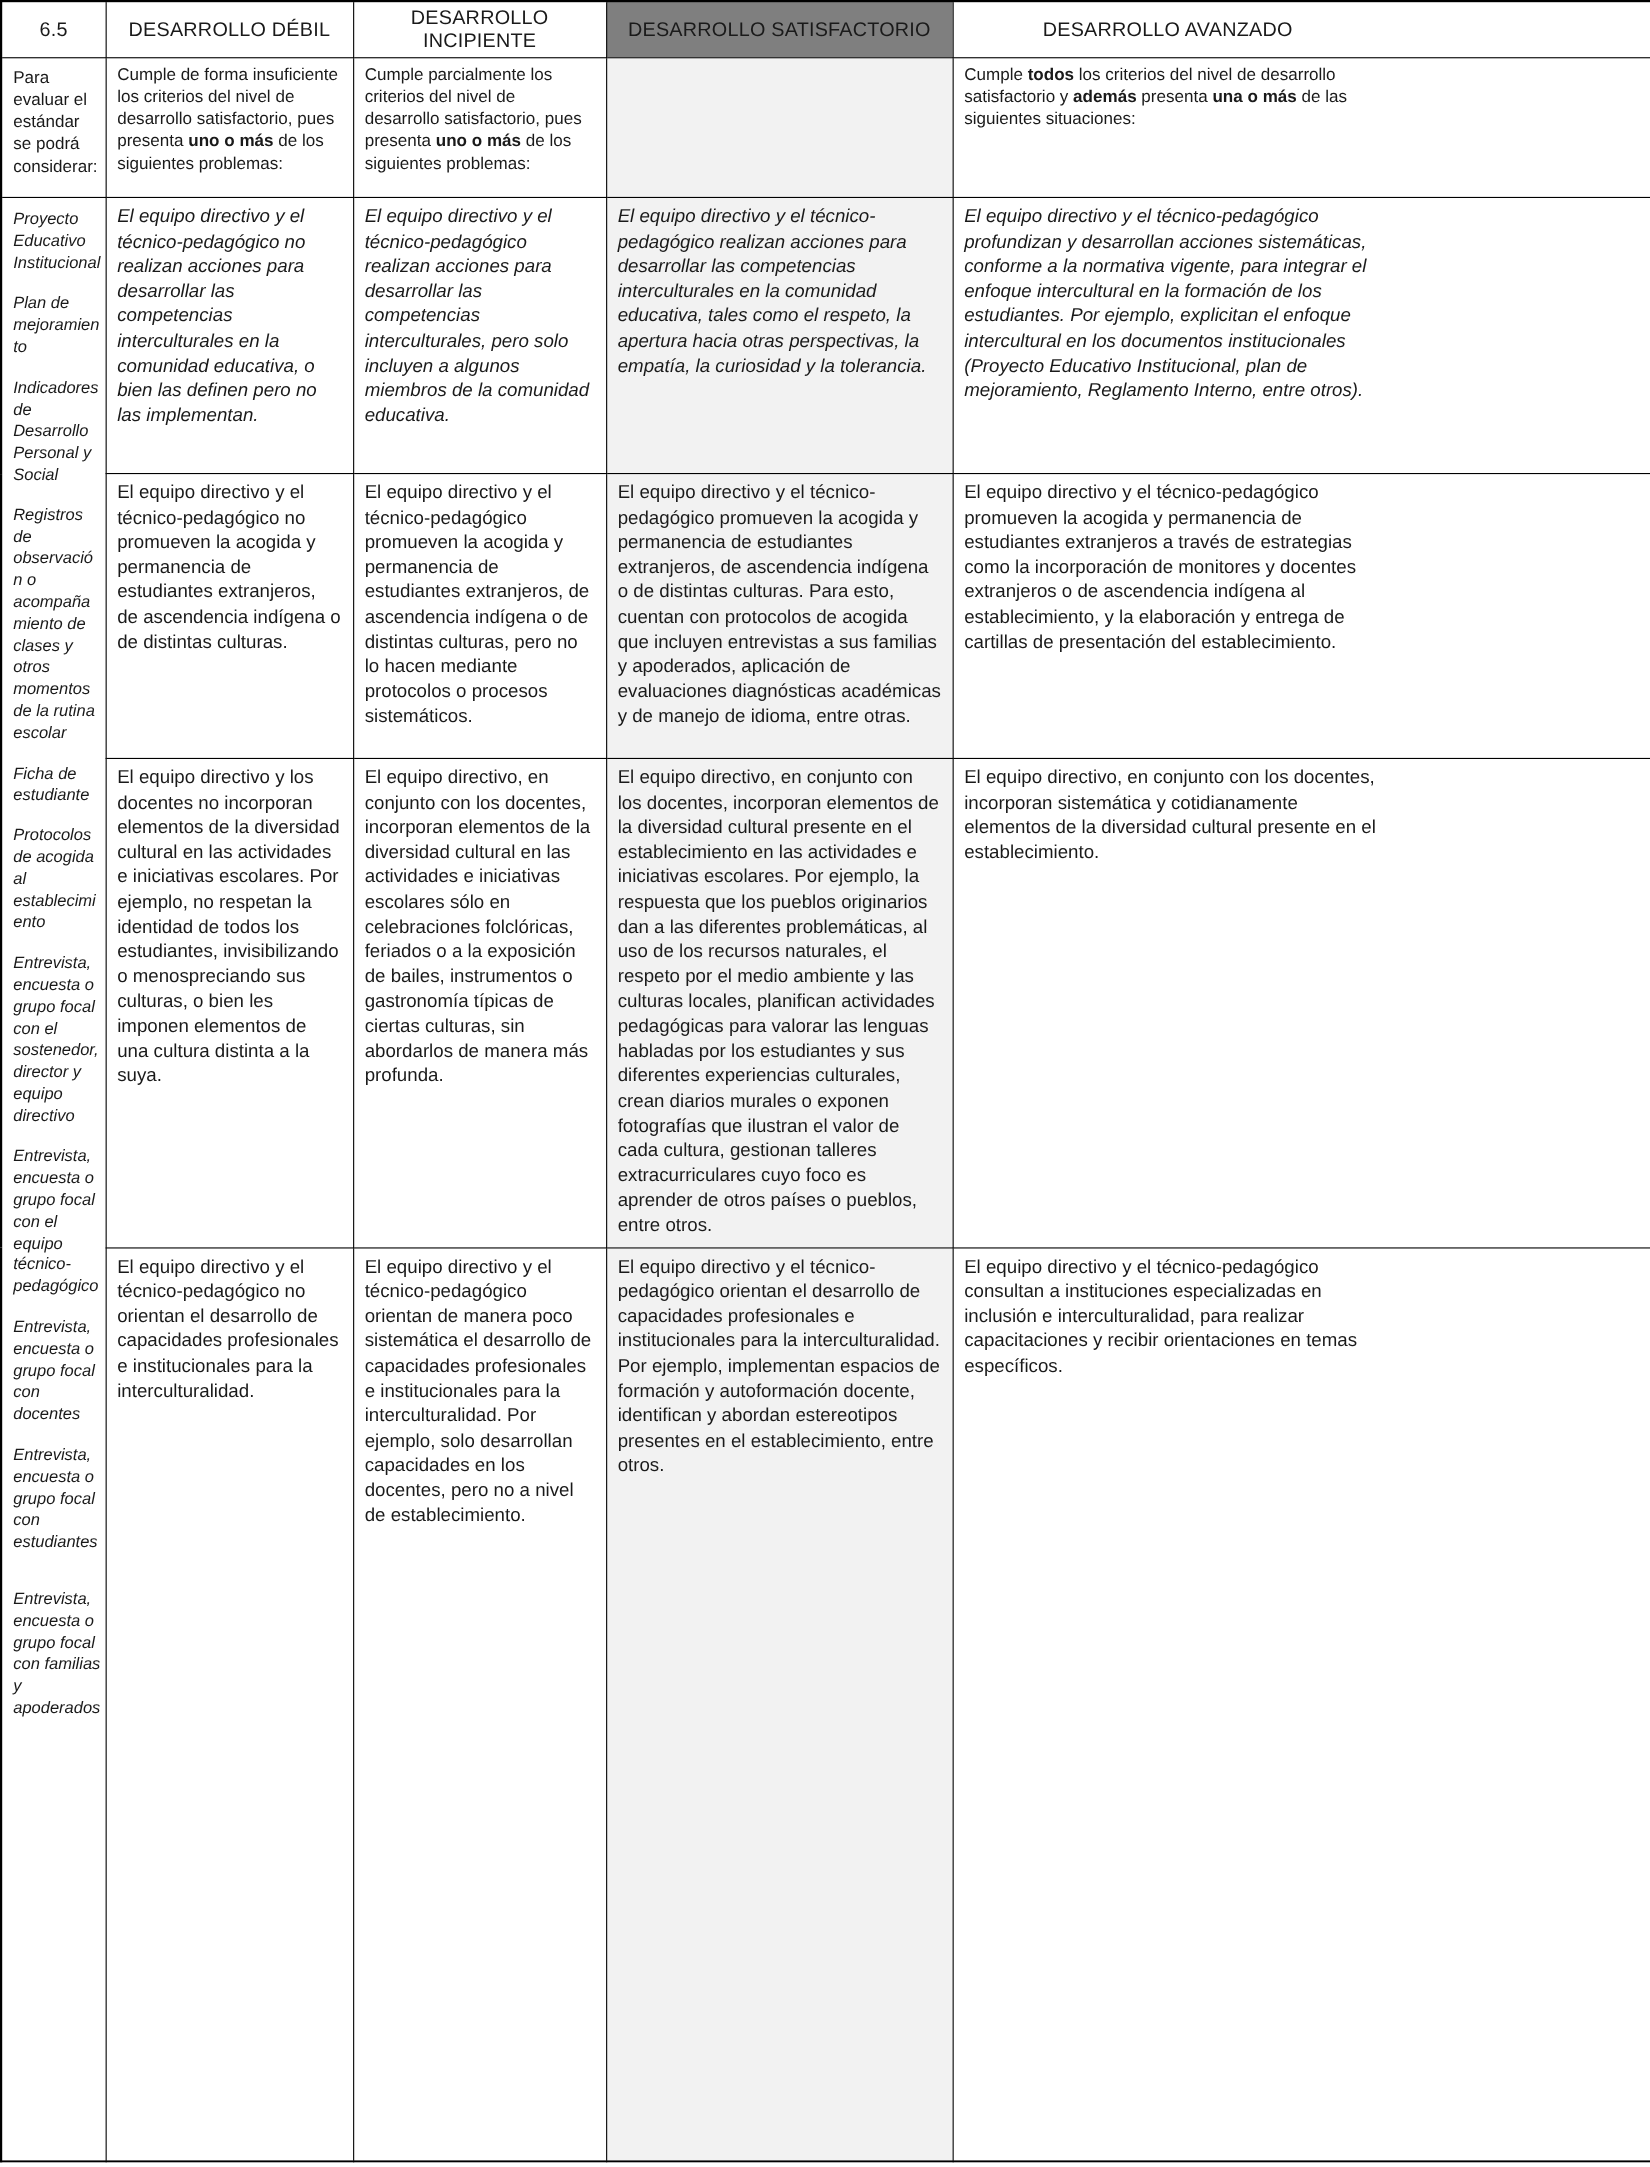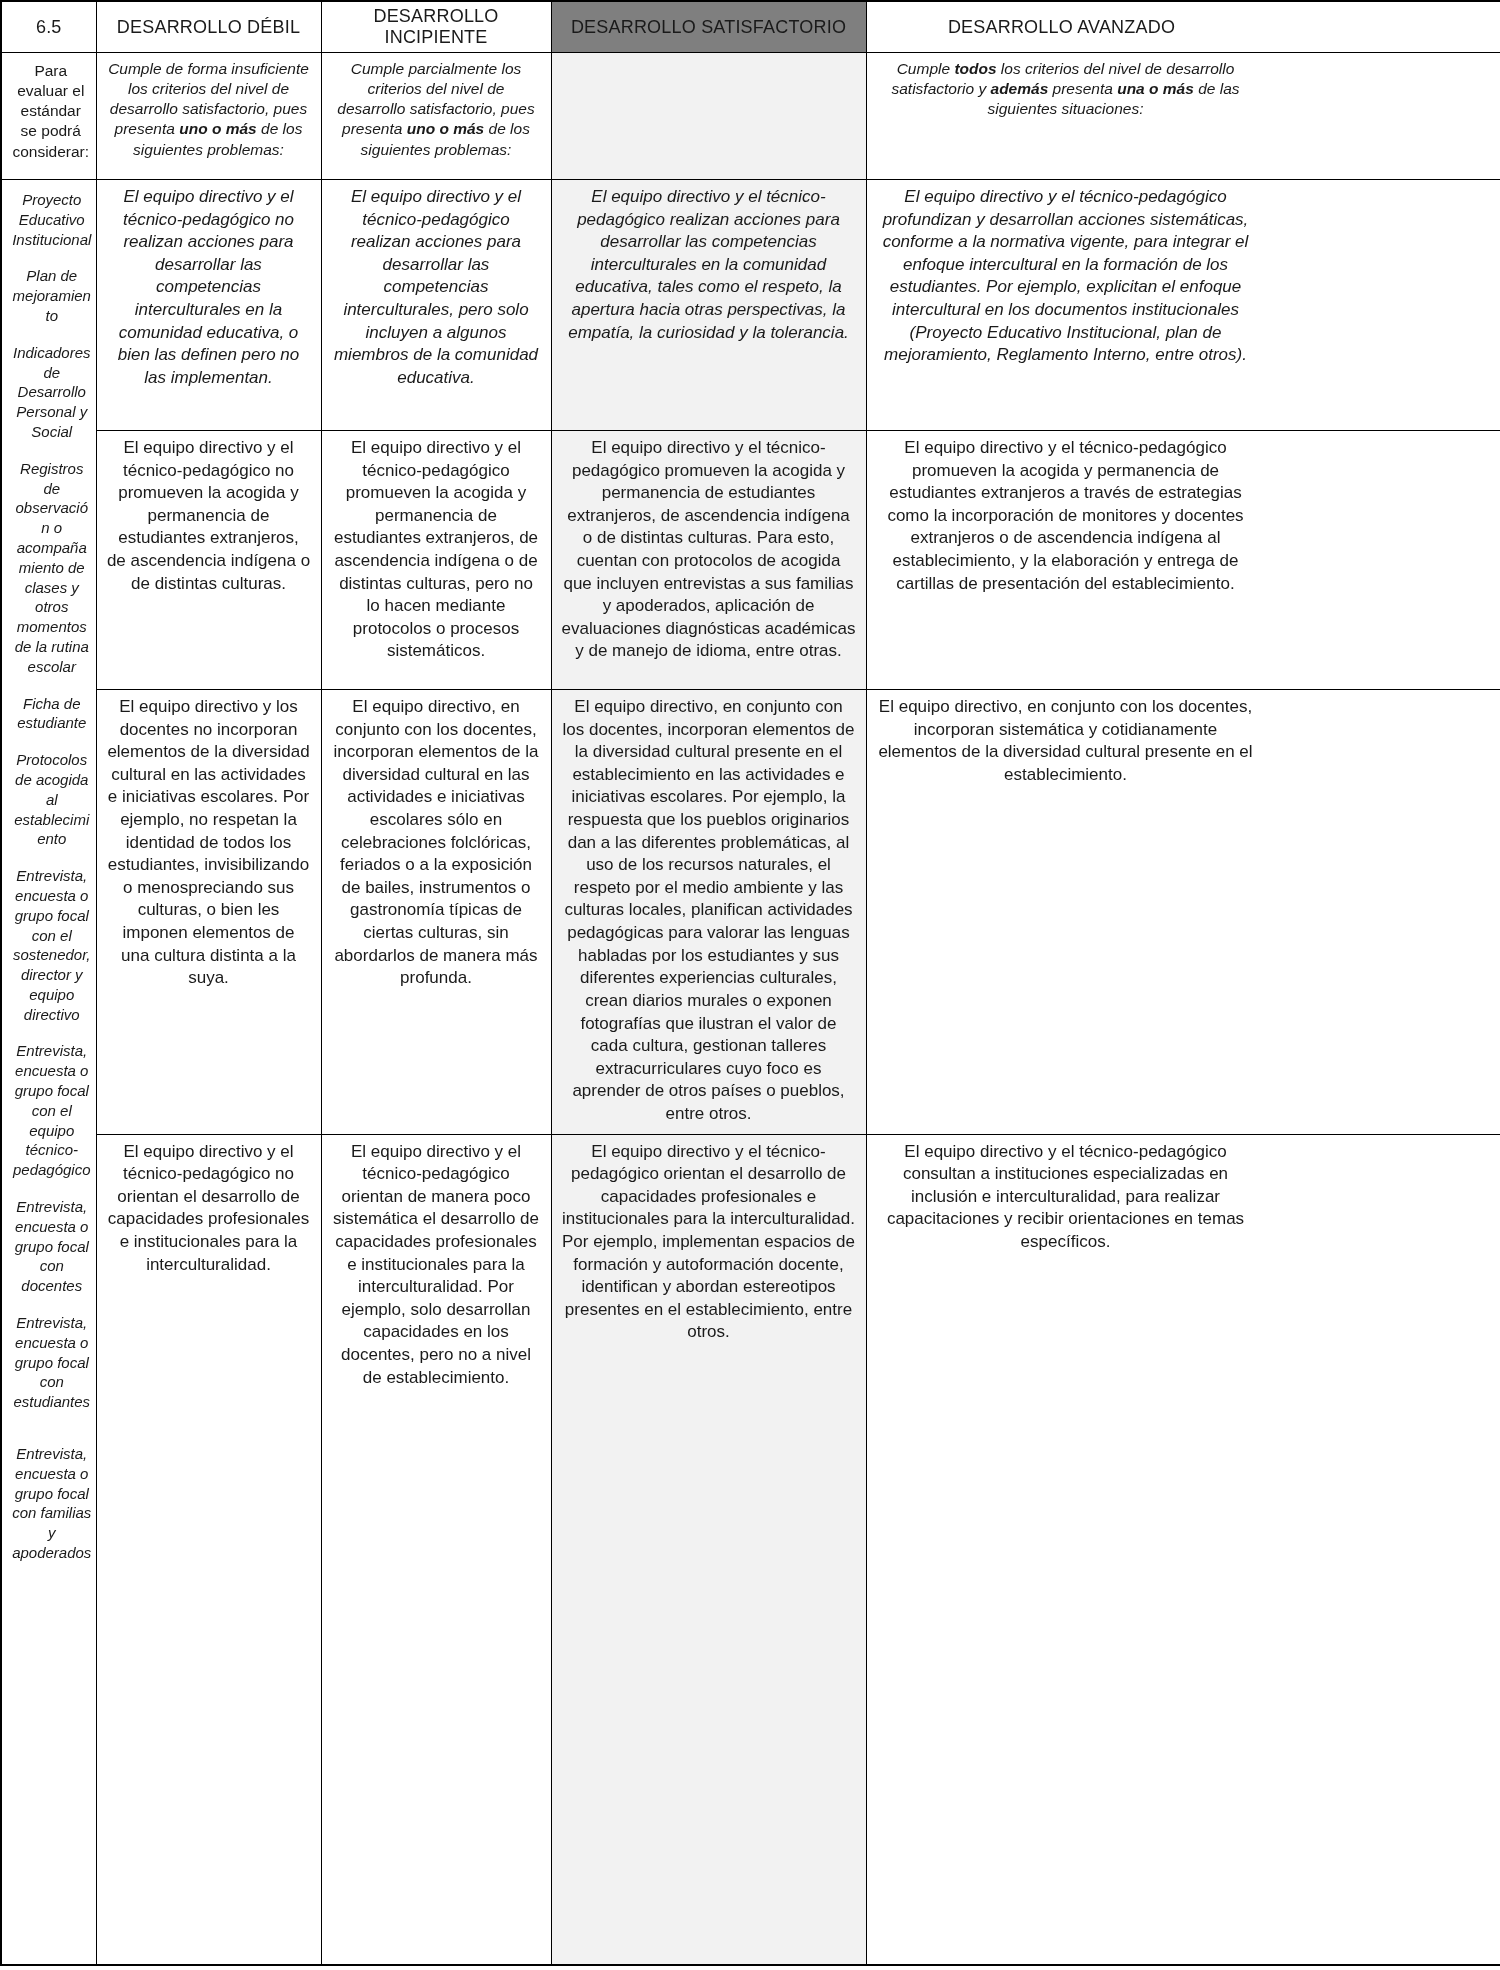--- a/index.html
+++ b/index.html
@@ -22,21 +22,20 @@
     border-collapse:collapse;
     table-layout:fixed;
     border:2px solid var(--border-color);
     background:#fff;
   }
   td{
     border:1px solid var(--border-color);
     vertical-align:top;
     padding:6px 10px 8px 10px;
     overflow:hidden;
-    text-align:center;
   }
   
   tr.header-row td{
     height:34px;
     vertical-align:middle;
     text-align:center;
     font-size:18px;
     letter-spacing:.2px;
     padding:4px 6px;
   }
@@ -52,21 +51,20 @@
   td.sat-col{
     background:var(--column-highlight-bg);
   }
   
   tr.criteria-row td{
     height:112px;
     font-size:15.5px;
     line-height:1.3;
   }
   .criteria-text{
-    font-style:italic;
   }
   .criteria-text b{font-weight:bold;}
   td.eval-note{
     font-size:15px;
     line-height:1.3;
     padding:8px 6px 6px 10px;
   }
   
   p.body-text{
     margin:0;

